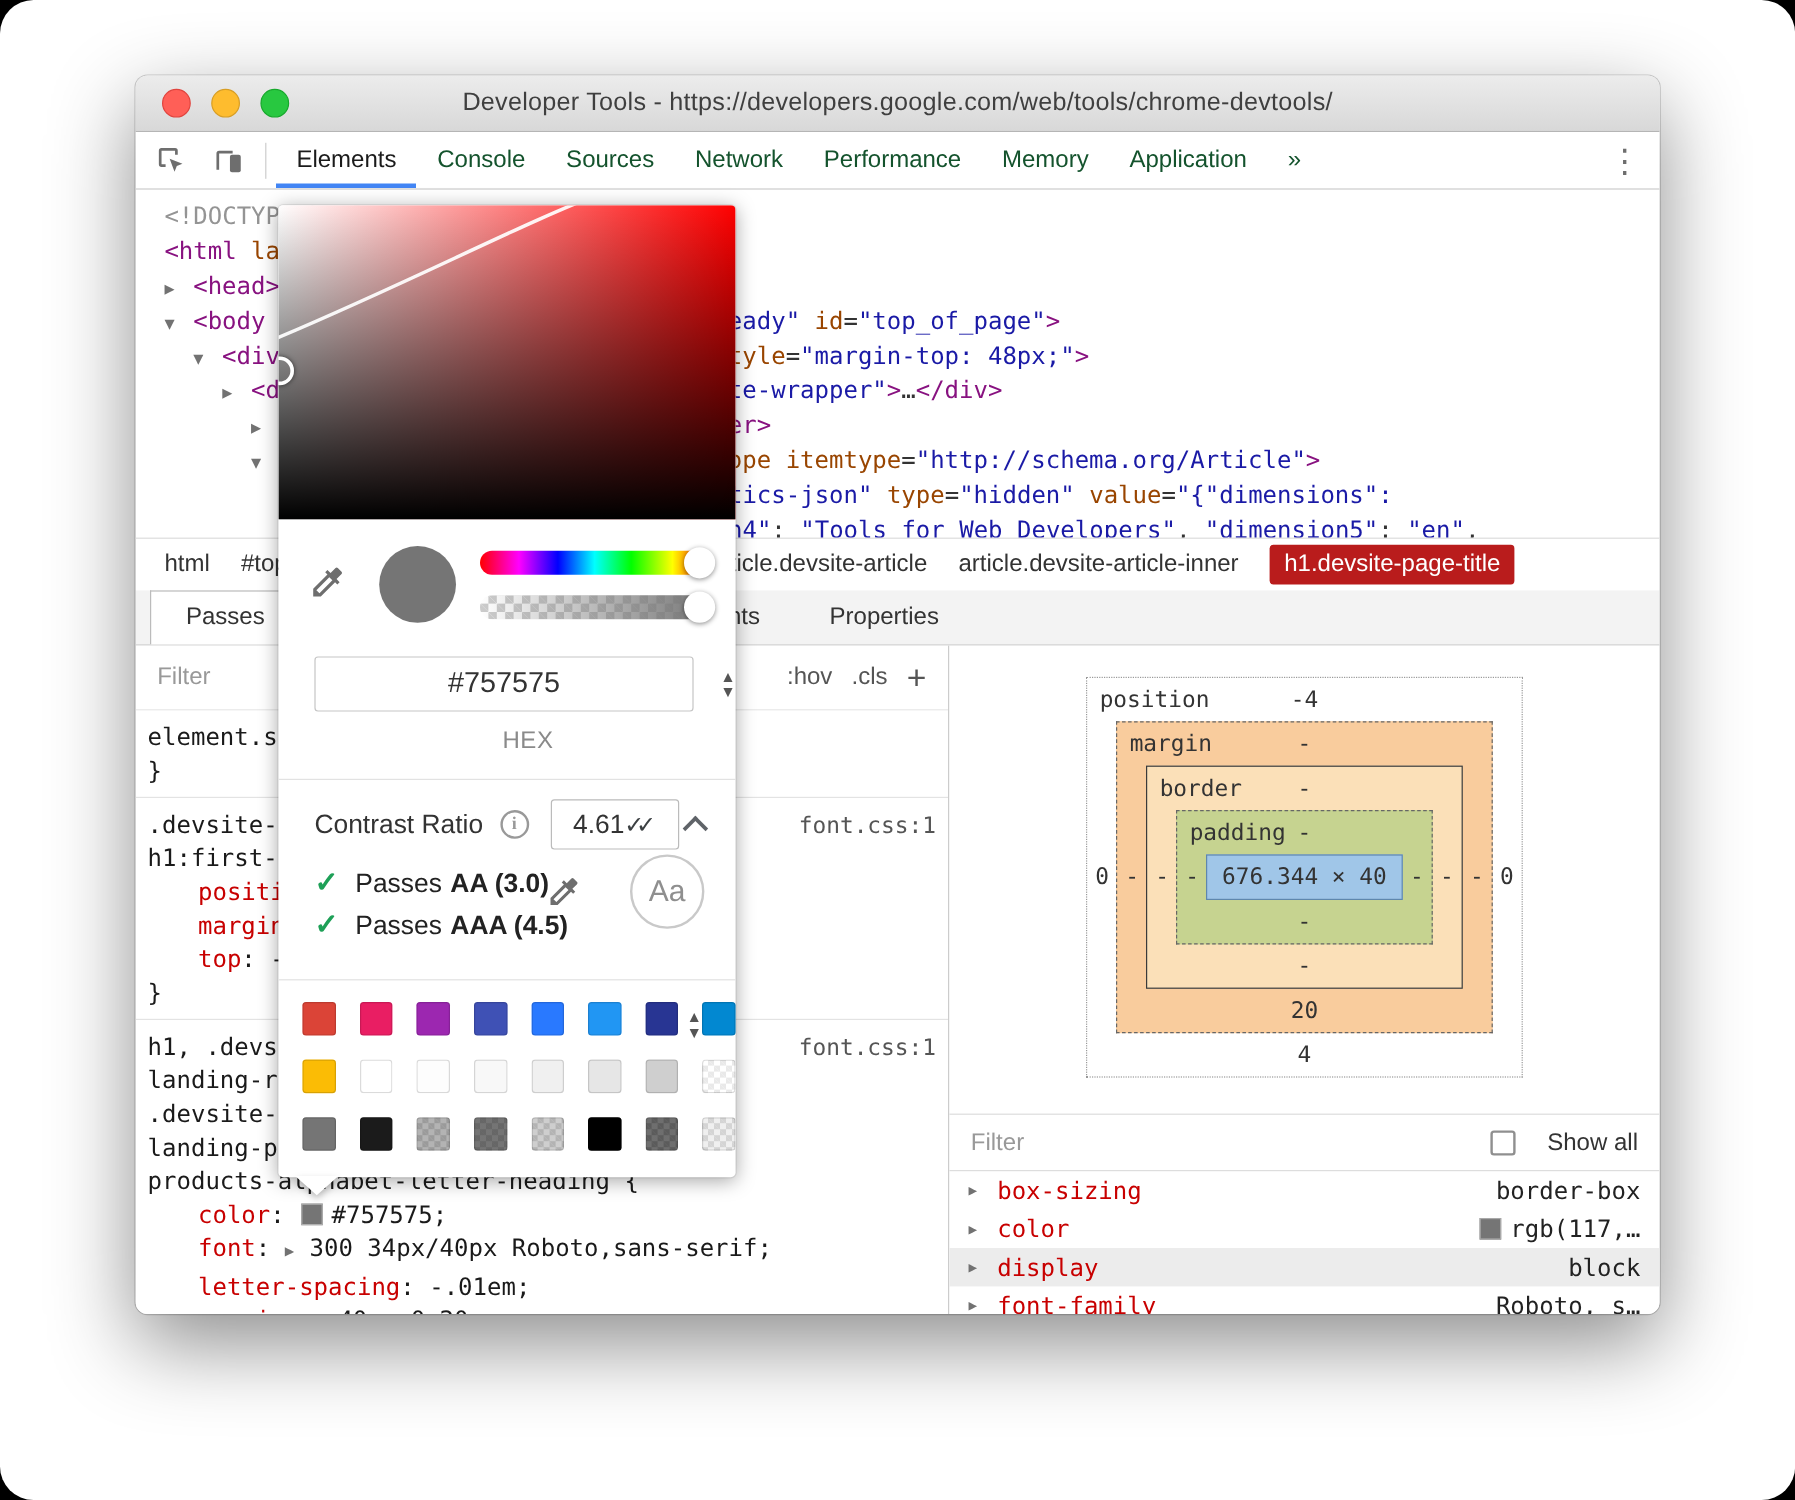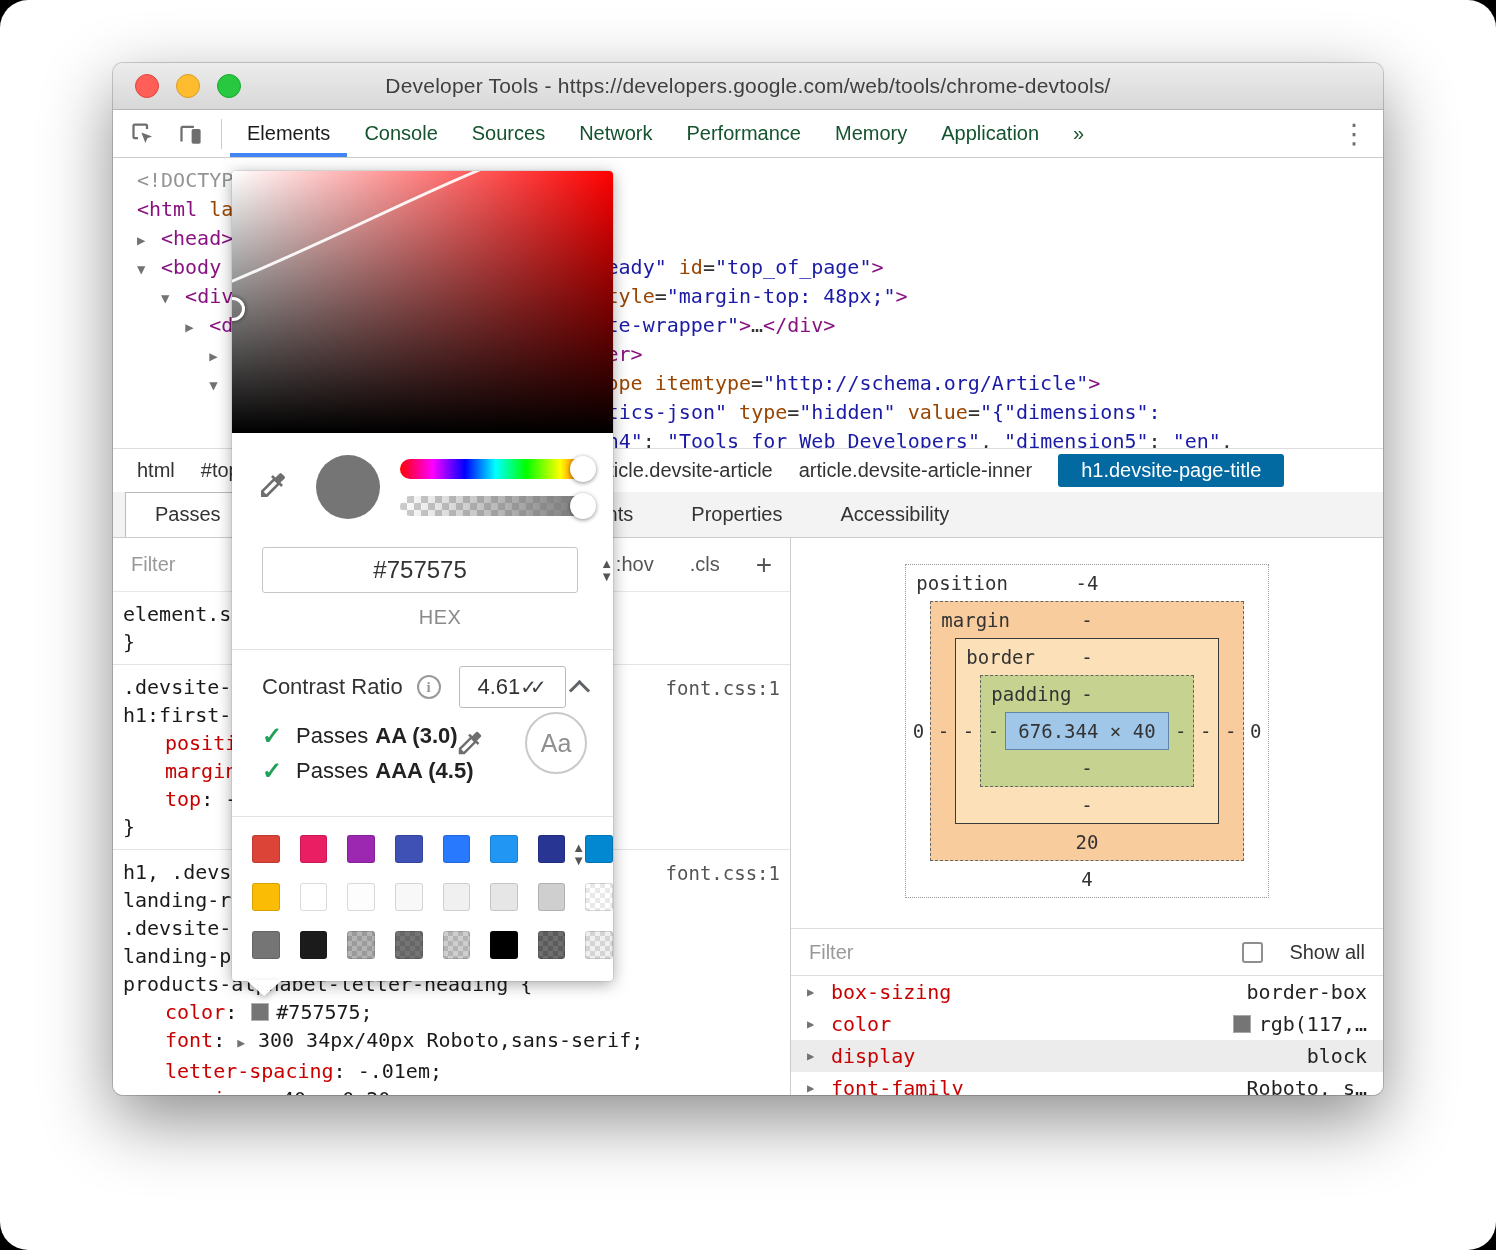--- a/index.html
+++ b/index.html
@@ -25,32 +25,32 @@
 .dt-tab.selected{box-shadow:inset 0 -4px 0 #4285f4;color:#1b1b1b}
 .menu-btn{position:absolute;right:14px;font-size:27px;color:#6e6e6e;width:30px;text-align:center;cursor:pointer}
 
 .elements-code{height:290px;padding:8px 0 0 24px;font-family:"DejaVu Sans Mono",monospace;font-size:20px;white-space:pre;overflow:hidden;background:#fff}
 .code-line{height:29px;line-height:29px}
 .tok-doctype{color:#949494}.tok-tag{color:#881280}.tok-attr{color:#994500}.tok-str{color:#1a1aa6}.tok-plain{color:#333}
 .tok-arrow{color:#727272;display:inline-block;width:24px;font-size:14px}
 
 .crumbs{height:44px;border-top:1px solid #ddd;display:flex;align-items:center;padding-left:24px;font-size:20px;color:#333;background:#fff;overflow:hidden}
 .crumb{margin-right:26px;white-space:nowrap;cursor:pointer}
-.crumb.selected{background:#0369a1;color:#fff;padding:5px 23px;border-radius:3px}
+.crumb.selected{background:#b91c1c;color:#fff;padding:5px 12px;border-radius:3px}
 
 .side-tabs{height:46px;background:#f3f3f3;border-bottom:1px solid #ccc;display:flex;align-items:flex-end;padding-left:12px}
 .side-tab{font-size:20px;color:#333;padding:0 29px;line-height:44px;height:45px;cursor:pointer;white-space:nowrap}
 .side-tab.selected{background:#fff;border:1px solid #bbb;border-bottom:none;line-height:43px}
 
 .content-row{display:flex;height:557px}
 .styles-pane{width:677px;position:relative;overflow:hidden;background:#fff}
 .computed-pane{flex:1;border-left:1px solid #ccc;overflow:hidden;background:#fff}
 .styles-toolbar{height:54px;display:flex;align-items:center;padding:0 18px;border-bottom:1px solid #e8e8e8}
 .filter-label{color:#999;font-size:20px}
-.right-btns{margin-left:auto;display:flex;gap:36px;align-items:center;font-size:20px;color:#555}
+.right-btns{margin-left:auto;display:flex;gap:16px;align-items:center;font-size:20px;color:#555}
 .right-btns span{cursor:pointer}
 [data-name="new-style-rule-button"]{font-size:28px;color:#555;line-height:20px}
 .styles-rules{font-family:"DejaVu Sans Mono",monospace;font-size:20px;color:#1a1a1a}
 .style-rule{position:relative;padding:8px 8px 8px 10px;border-bottom:1px solid #e3e3e3}
 .rule-link{position:absolute;right:10px;top:12px;color:#555;font-size:19px;cursor:pointer}
 .sel-line{line-height:28px;white-space:pre}
 .prop-line{line-height:28px;padding-left:42px;white-space:pre}
 .prop-name{color:#c80000}
 .rule-close{line-height:28px}
 .color-swatch{display:inline-block;width:18px;height:18px;border:1px solid #b0b0b0;margin:0 7px 0 2px;vertical-align:-2px}
@@ -169,21 +169,20 @@
         <span class="crumb" data-name="breadcrumb-item">article.devsite-article</span>
         <span class="crumb" data-name="breadcrumb-item">article.devsite-article-inner</span>
         <span class="crumb selected" data-name="breadcrumb-item">h1.devsite-page-title</span>
       </div>
 
     <div class="side-tabs" data-name="sidebar-tabs">
         <div class="side-tab selected" data-name="sidebar-tab-styles">Passes</div>
         <div class="side-tab" data-name="sidebar-tab-event-listeners">Event Listeners</div>
         <div class="side-tab" data-name="sidebar-tab-dom-breakpoints">DOM Breakpoints</div>
         <div class="side-tab" data-name="sidebar-tab-properties">Properties</div>
-        <div class="side-tab" data-name="sidebar-tab-accessibility">Accessibility</div>
       </div>
 
     <div class="content-row" data-name="sidebar-content">
       <div class="styles-pane" data-name="styles-pane">
         <div class="styles-toolbar" data-name="styles-toolbar">
           <span class="filter-label" data-name="styles-filter-input">Filter</span>
           <span class="right-btns" data-name="styles-toolbar-buttons">
             <span data-name="pseudo-class-button">:hov</span>
             <span data-name="class-button">.cls</span>
             <span data-name="new-style-rule-button">+</span>

